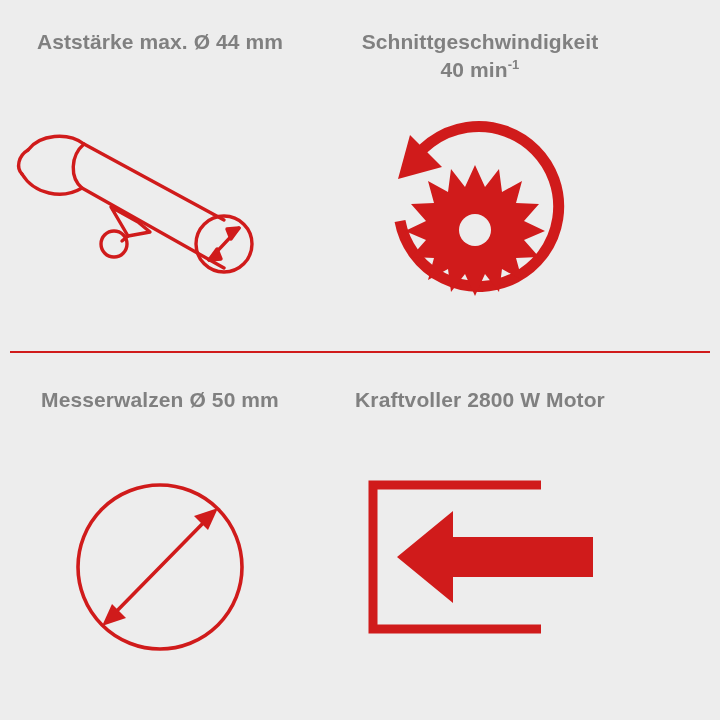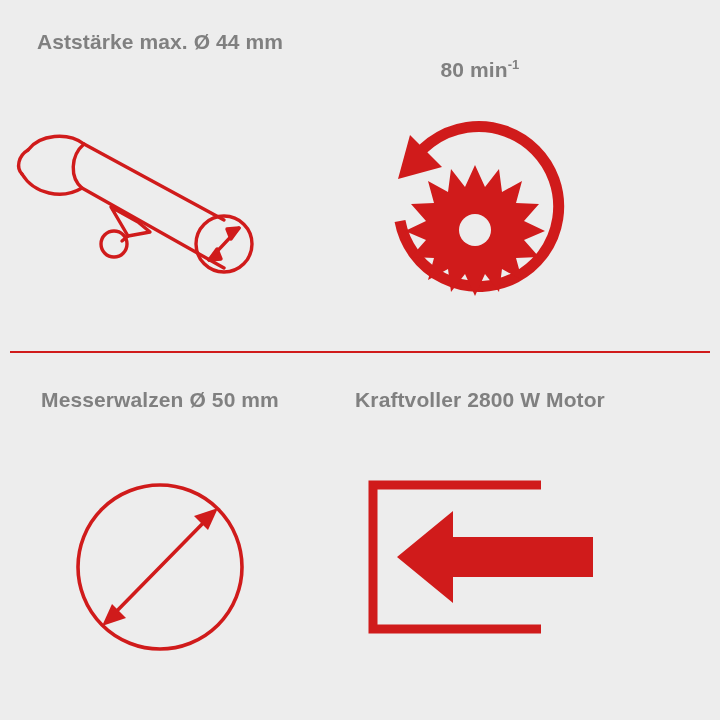--- a/index.html
+++ b/index.html
@@ -92,22 +92,22 @@
             <path d="M199 152 L229 120"></path>
             <path d="M199 152 l12 -1 l-4 -10 Z" fill="#d01b1b"></path>
             <path d="M229 120 l-12 1 l4 10 Z" fill="#d01b1b"></path>
           </g>
         </svg>
       </div>
     </div>
 
     <div class="cell r1">
       <div class="caption">
-        <br>
-        <span>80 min</span><span class="sup">-1</span>
+        <span>Schnittgeschwindigkeit</span><br>
+        <span>40 min</span><span class="sup">-1</span>
       </div>
       <div class="art">
         <svg width="220" height="210" viewBox="0 0 220 210">
           <g fill="none" stroke="#d01b1b" stroke-width="11">
             <path d="M38 52 A80 80 0 1 1 30 104" stroke-linecap="butt"></path>
           </g>
           <path d="M40 18 L28 62 L72 50 Z" fill="#d01b1b"></path>
           <g fill="#d01b1b">
             <path d="M105 48 l10 22 l14 -18 l3 23 l20 -11 l-6 22 l23 1 l-15 17 l21 10 l-21 9 l15 17 l-23 1 l6 22 l-20 -11 l-3 23 l-14 -18 l-10 22 l-10 -22 l-14 18 l-3 -23 l-20 11 l6 -22 l-23 -1 l15 -17 l-21 -9 l21 -10 l-15 -17 l23 -1 l-6 -22 l20 11 l3 -23 l14 18 Z"></path>
           </g>

